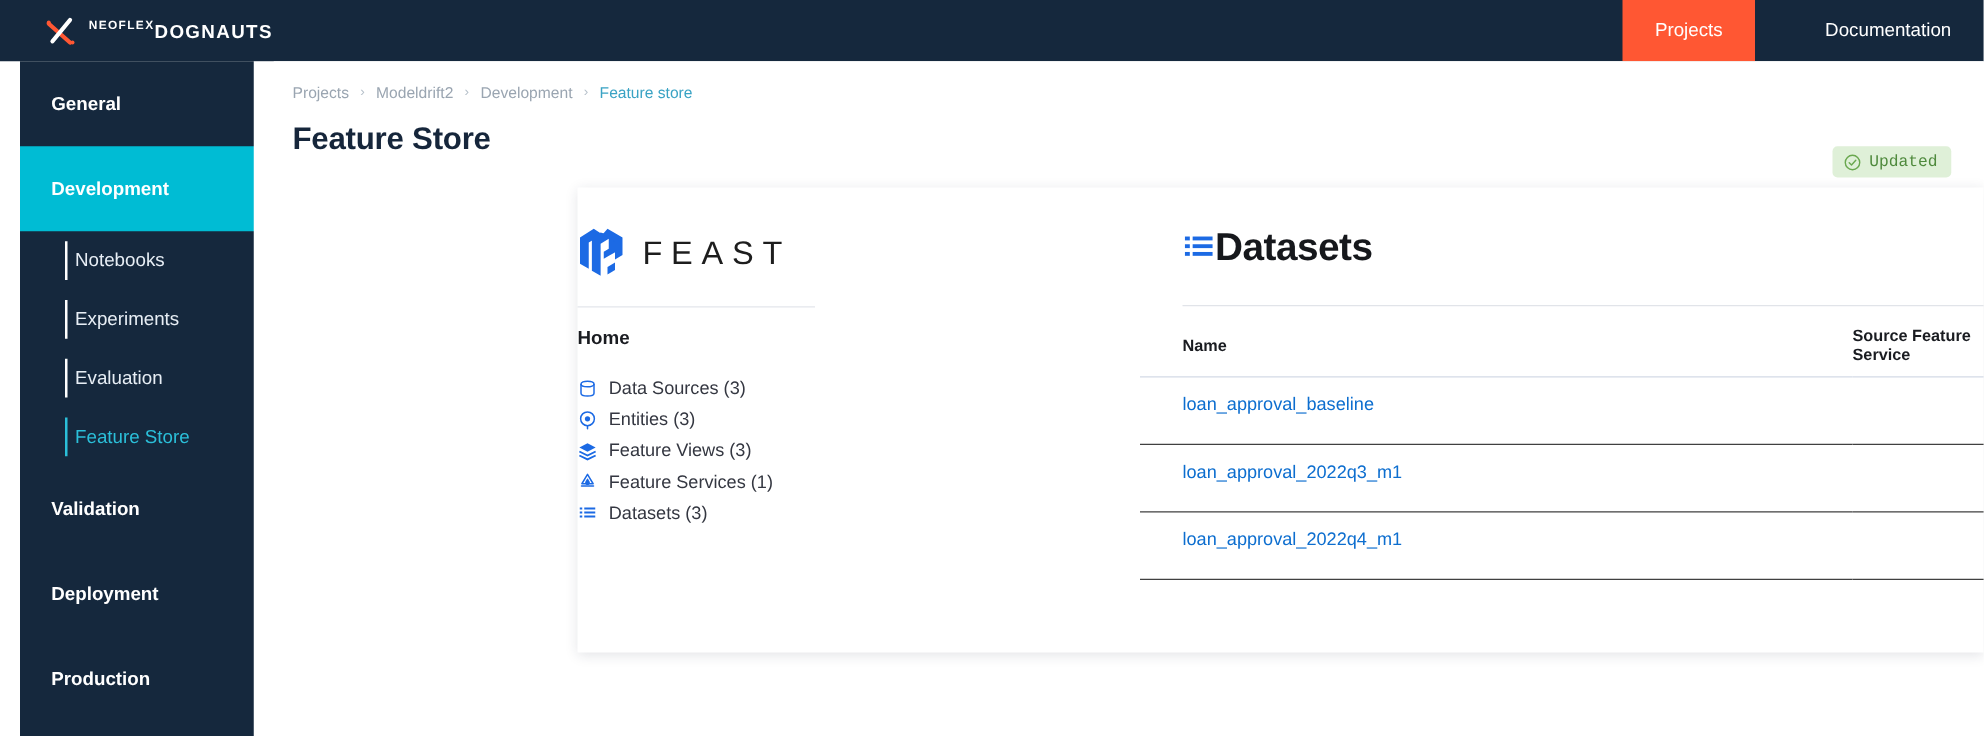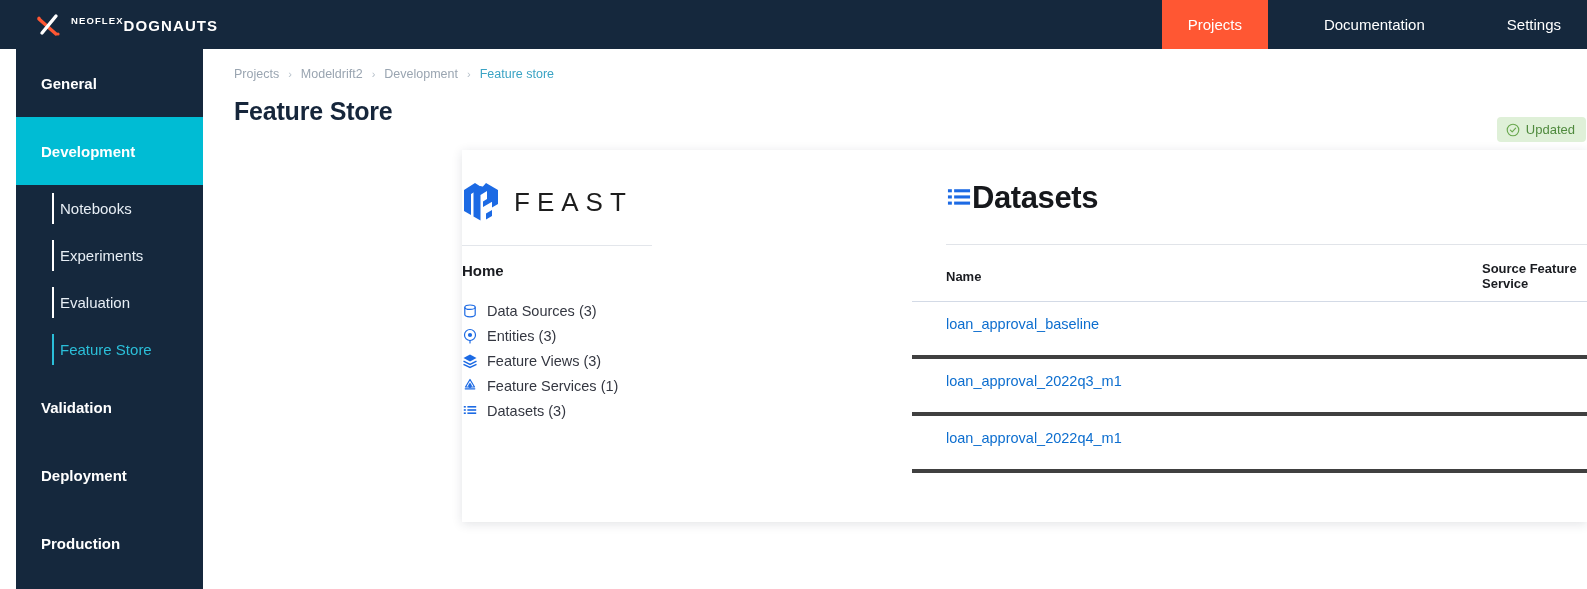--- a/index.html
+++ b/index.html
@@ -68,24 +68,24 @@
     padding: 18px 0 0 31px; font-size: 12.5px; color: #9aa5b1;
   }
   .breadcrumb .crumb { cursor: pointer; }
   .breadcrumb .crumb.current { color: #3aa3c4; }
   .breadcrumb .sep { color: #b6c0ca; font-size: 11px; }
   .page-title {
     padding: 16px 0 0 31px; font-size: 25px; font-weight: bold; color: #16263b;
     letter-spacing: -0.2px;
   }
   .status-badge {
-    position: absolute; right: 1px; top: 68px;
+    position: absolute; right: 26px; top: 68px;
     background: #dff0d8; color: #4f8a3d;
     border-radius: 4px; padding: 5px 11px 5px 9px;
-    font-size: 13px; display: flex; align-items: center; gap: 6px;
+    font-size: 13px; display: flex; align-items: center; gap: 6px; font-family: Liberation Mono, monospace;
   }
 
   
   .card {
     position: absolute; left: 259px; top: 101px; right: 0; height: 372px;
     background: #ffffff; box-shadow: 0 2px 10px rgba(30,40,60,0.13);
   }
   .card-inner { display: flex; height: 100%; }
   .feast-panel { width: 200px; flex: none; padding: 0; }
   .feast-logo { display: flex; align-items: center; gap: 14px; padding: 31px 0 0 0; }
@@ -117,21 +117,21 @@
   }
   .main-head .ico { width: 26px; height: 26px; flex: none; }
   .main-title { font-size: 31px; font-weight: bold; color: #16181c; letter-spacing: -0.4px; }
   .head-rule { height: 1px; background: #e1e4e9; margin: 28px 0 0 284px; }
   table { width: 100%; border-collapse: collapse; table-layout: fixed; }
   thead th {
     text-align: left; font-size: 13px; font-weight: bold; color: #1a1c21;
     padding: 16px 0 10px 0; border-bottom: 1px solid #d3dae6;
   }
   tbody td {
-    font-size: 14.5px; padding: 14px 0 23px 0; border-bottom: 4px solid #404040;
+    font-size: 14.5px; padding: 14px 0 23px 0; border-bottom: 1px solid #404040;
     color: #343741; vertical-align: middle;
   }
   .cell-link { color: #0d6ecf; cursor: pointer; }
   .col-name { width: 570px; padding-left: 34px !important; }
   .col-src { width: auto; }
   .tbl-wrap { padding-left: 250px; padding-right: 0; }
 </style>
 </head>
 <body>
 
@@ -146,21 +146,20 @@
         <circle cx="22" cy="22" r="1.6" fill="#ff5733"></circle>
       </svg>
       <div class="brand-text">
         <div class="brand-top">NEOFLEX</div>
         <div class="brand-bottom">DOGNAUTS</div>
       </div>
     </div>
     <div class="topnav">
       <div class="topnav-item active">Projects</div>
       <div class="topnav-item spaced">Documentation</div>
-      <div class="topnav-item spaced">Settings</div>
     </div>
   </div>
 
   <div class="sidebar">
     <div class="side-group">General</div>
     <div class="side-group active">Development</div>
     <div class="side-sub">
       <span>Notebooks</span>
     </div>
     <div class="side-sub">

